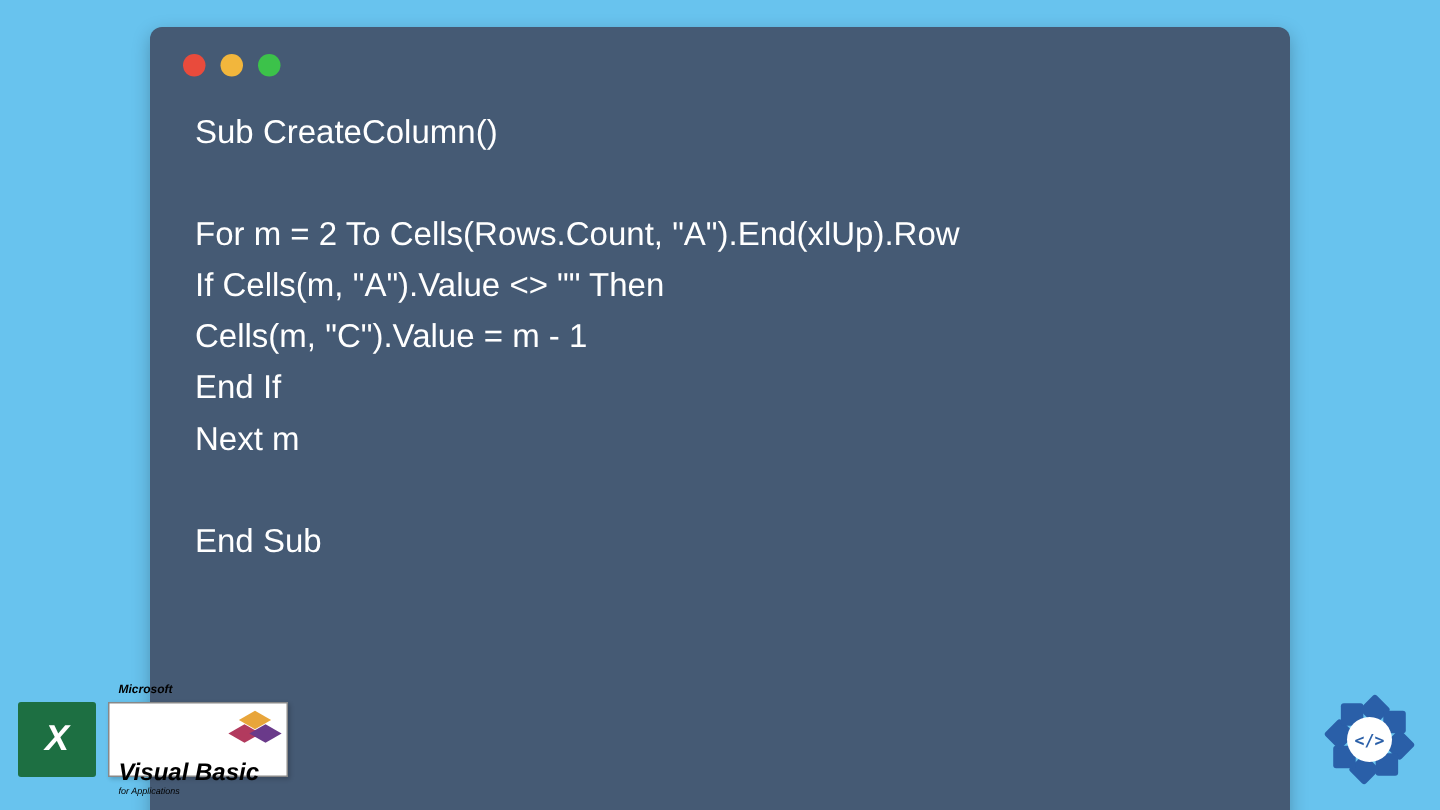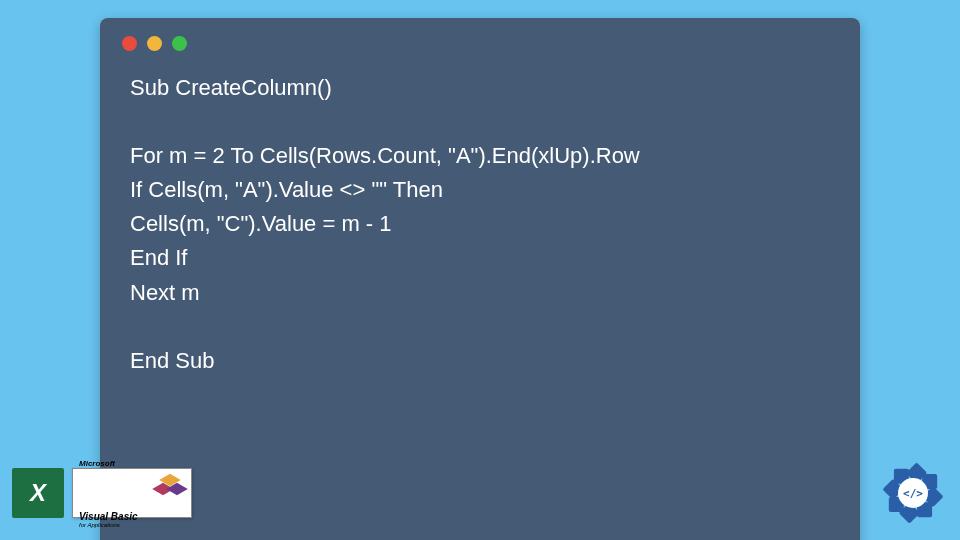--- a/index.html
+++ b/index.html
@@ -92,21 +92,21 @@
       padding: 16px 6px;
       box-shadow: 1px 1px 3px rgba(0,0,0,0.2);
     }
     .vb-ms {
       font-size: 8px;
       color: #000;
       font-style: italic;
       font-weight: bold;
     }
     .vb-name {
-      font-size: 10px;
+      font-size: 16px;
       color: #000;
       font-weight: bold;
       font-style: italic;
       margin-top: 43px;
     }
     .vb-sub {
       font-size: 6px;
       color: #000;
       font-style: italic;
     }

